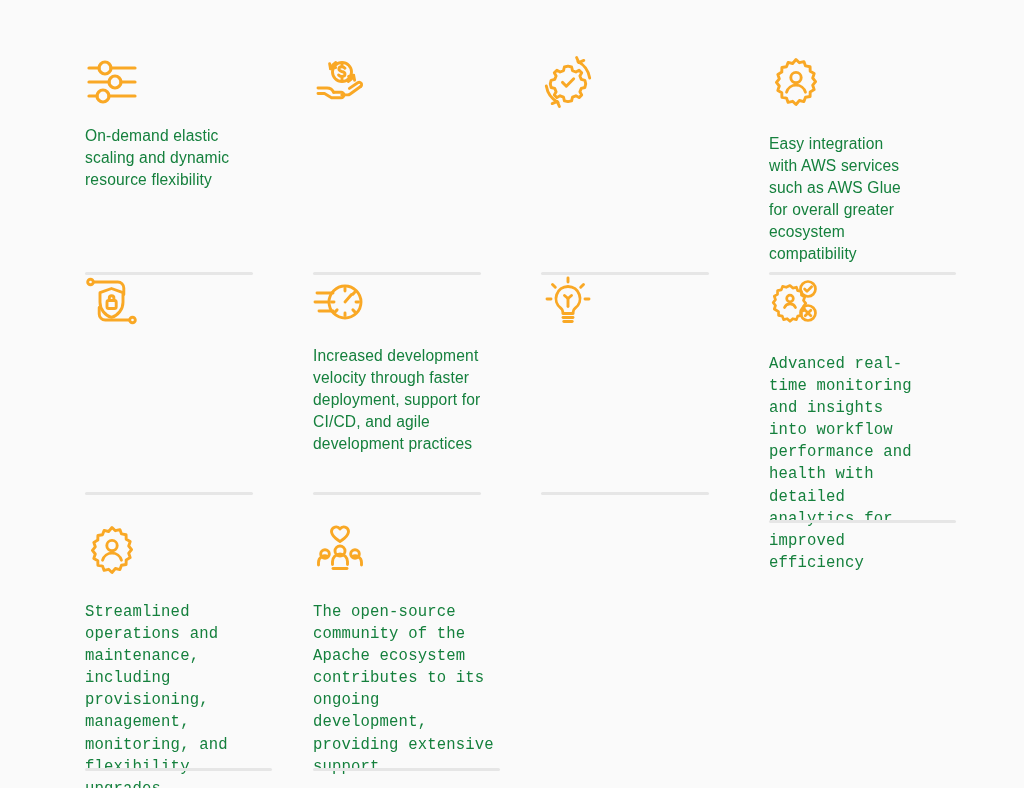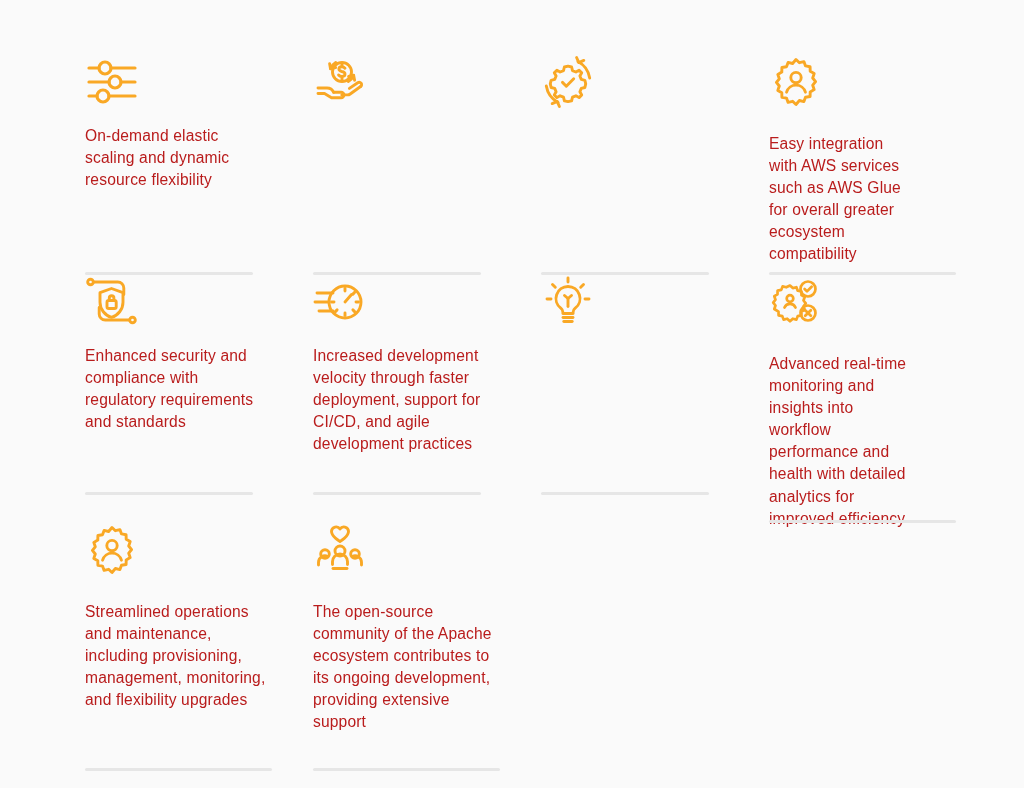--- a/index.html
+++ b/index.html
@@ -31,37 +31,37 @@
     row-gap: 0px;
     column-gap: 0px;
   }
   .card {
     position: relative;
     box-sizing: border-box;
     padding-right: 42px;
   }
   .card.r1 { height: 220px; }
   .card.r2 { height: 220px; }
-  .card.r3 { height: 248px; }
+  .card.r3 { height: 248px; font-family: Liberation Mono, monospace; }
 
   .card-icon {
     height: 54px;
     width: 54px;
     margin-bottom: 16px;
     display: block;
   }
   .card-icon svg {
     display: block;
     width: 100%;
     height: 100%;
   }
   .card-text {
     font-size: 15.6px;
     line-height: 22.1px;
-    color: #b91c1c;
+    color: #15803d;
     letter-spacing: 0.01em;
     max-width: 186px;
     white-space: pre-line;
   }
   .card-divider {
     position: absolute;
     left: 0;
     bottom: 0;
     width: 168px;
     height: 3px;
@@ -147,21 +147,20 @@
         <svg viewBox="0 0 54 54" fill="none" stroke="#F9A825" stroke-width="2.9" stroke-linecap="round" stroke-linejoin="round">
           <circle cx="5.5" cy="7" r="2.8"></circle>
           <path d="M8.4 7h24.4a6 6 0 0 1 6 6v6.5"></path>
           <circle cx="47.5" cy="45" r="2.8"></circle>
           <path d="M44.6 45H20.2a6 6 0 0 1-6-6v-6.5"></path>
           <path d="M26.5 13.5l11.5 4.2v9.5c0 7.2-5 13.2-11.5 15.2-6.5-2-11.5-8-11.5-15.2v-9.5z"></path>
           <rect x="22" y="25.5" width="9.2" height="8" rx="1.8"></rect>
           <path d="M24.3 25.5v-2.4a2.3 2.3 0 0 1 4.6 0v2.4"></path>
         </svg>
       </div>
-      <div class="card-text">Enhanced security and compliance with regulatory requirements and standards</div>
       <div class="card-divider"></div>
     </div>
 
     <div class="card r2">
       <div class="card-icon">
         <svg viewBox="0 0 54 54" fill="none" stroke="#F9A825" stroke-width="2.9" stroke-linecap="round" stroke-linejoin="round">
           <circle cx="32" cy="27" r="16"></circle>
           <line x1="32" y1="27" x2="38.5" y2="19.5"></line>
           <line x1="32" y1="13.5" x2="32" y2="16"></line>
           <line x1="32" y1="38" x2="32" y2="40.5"></line>

